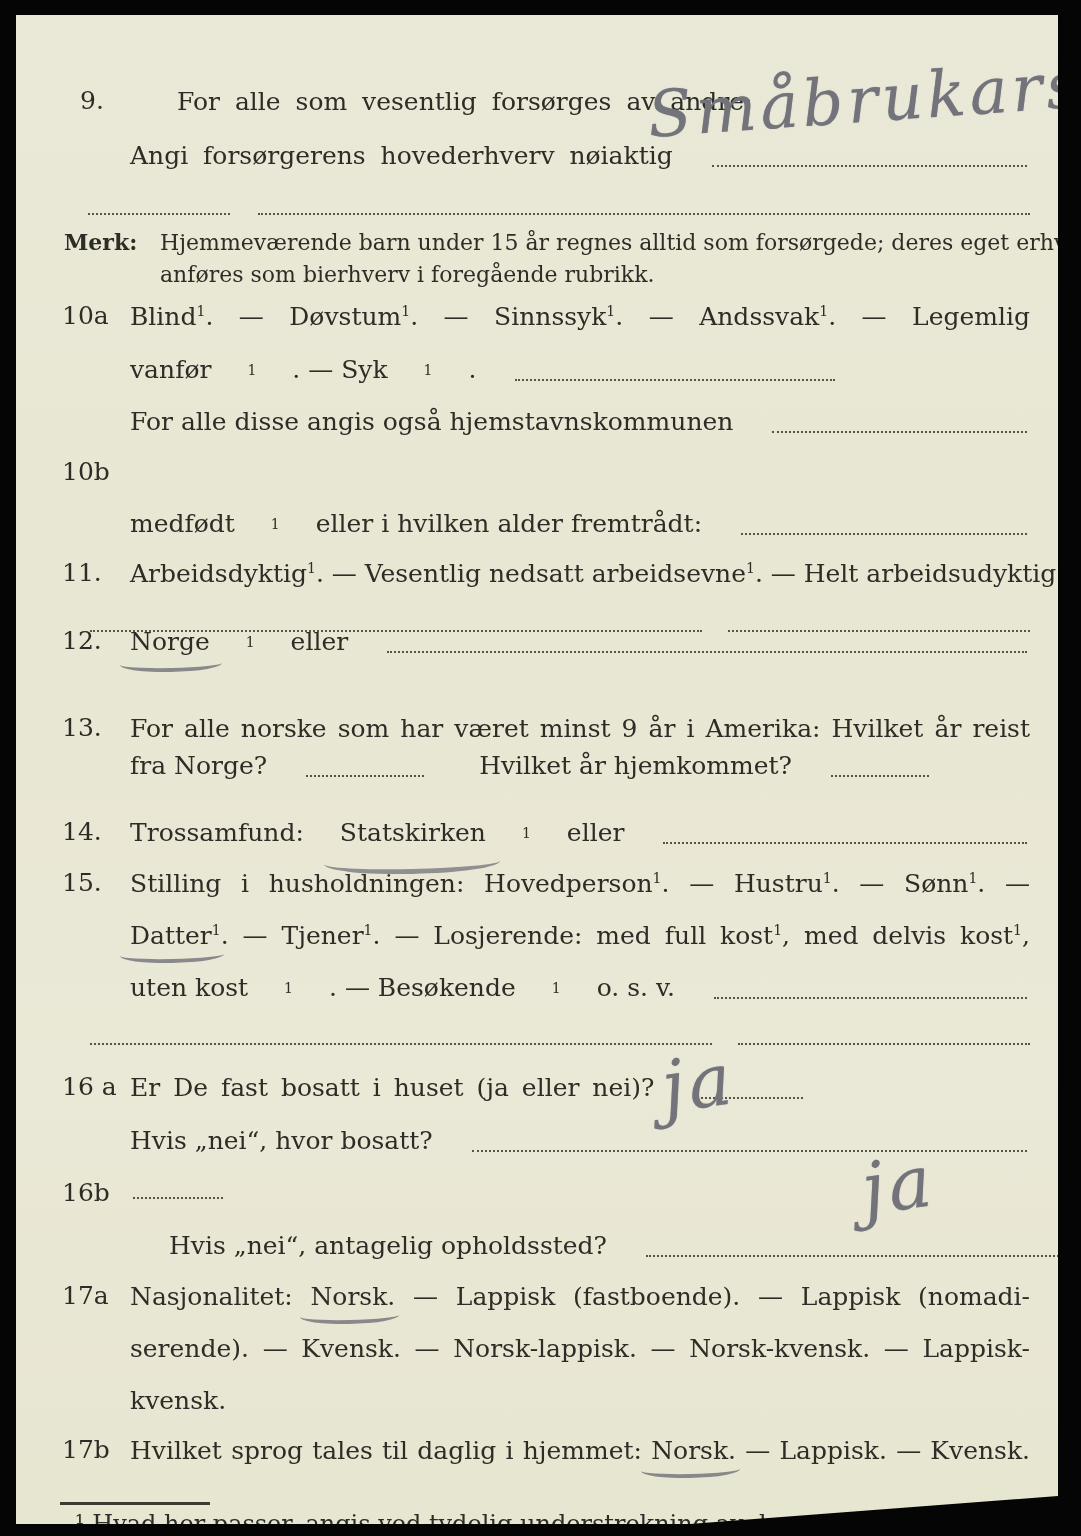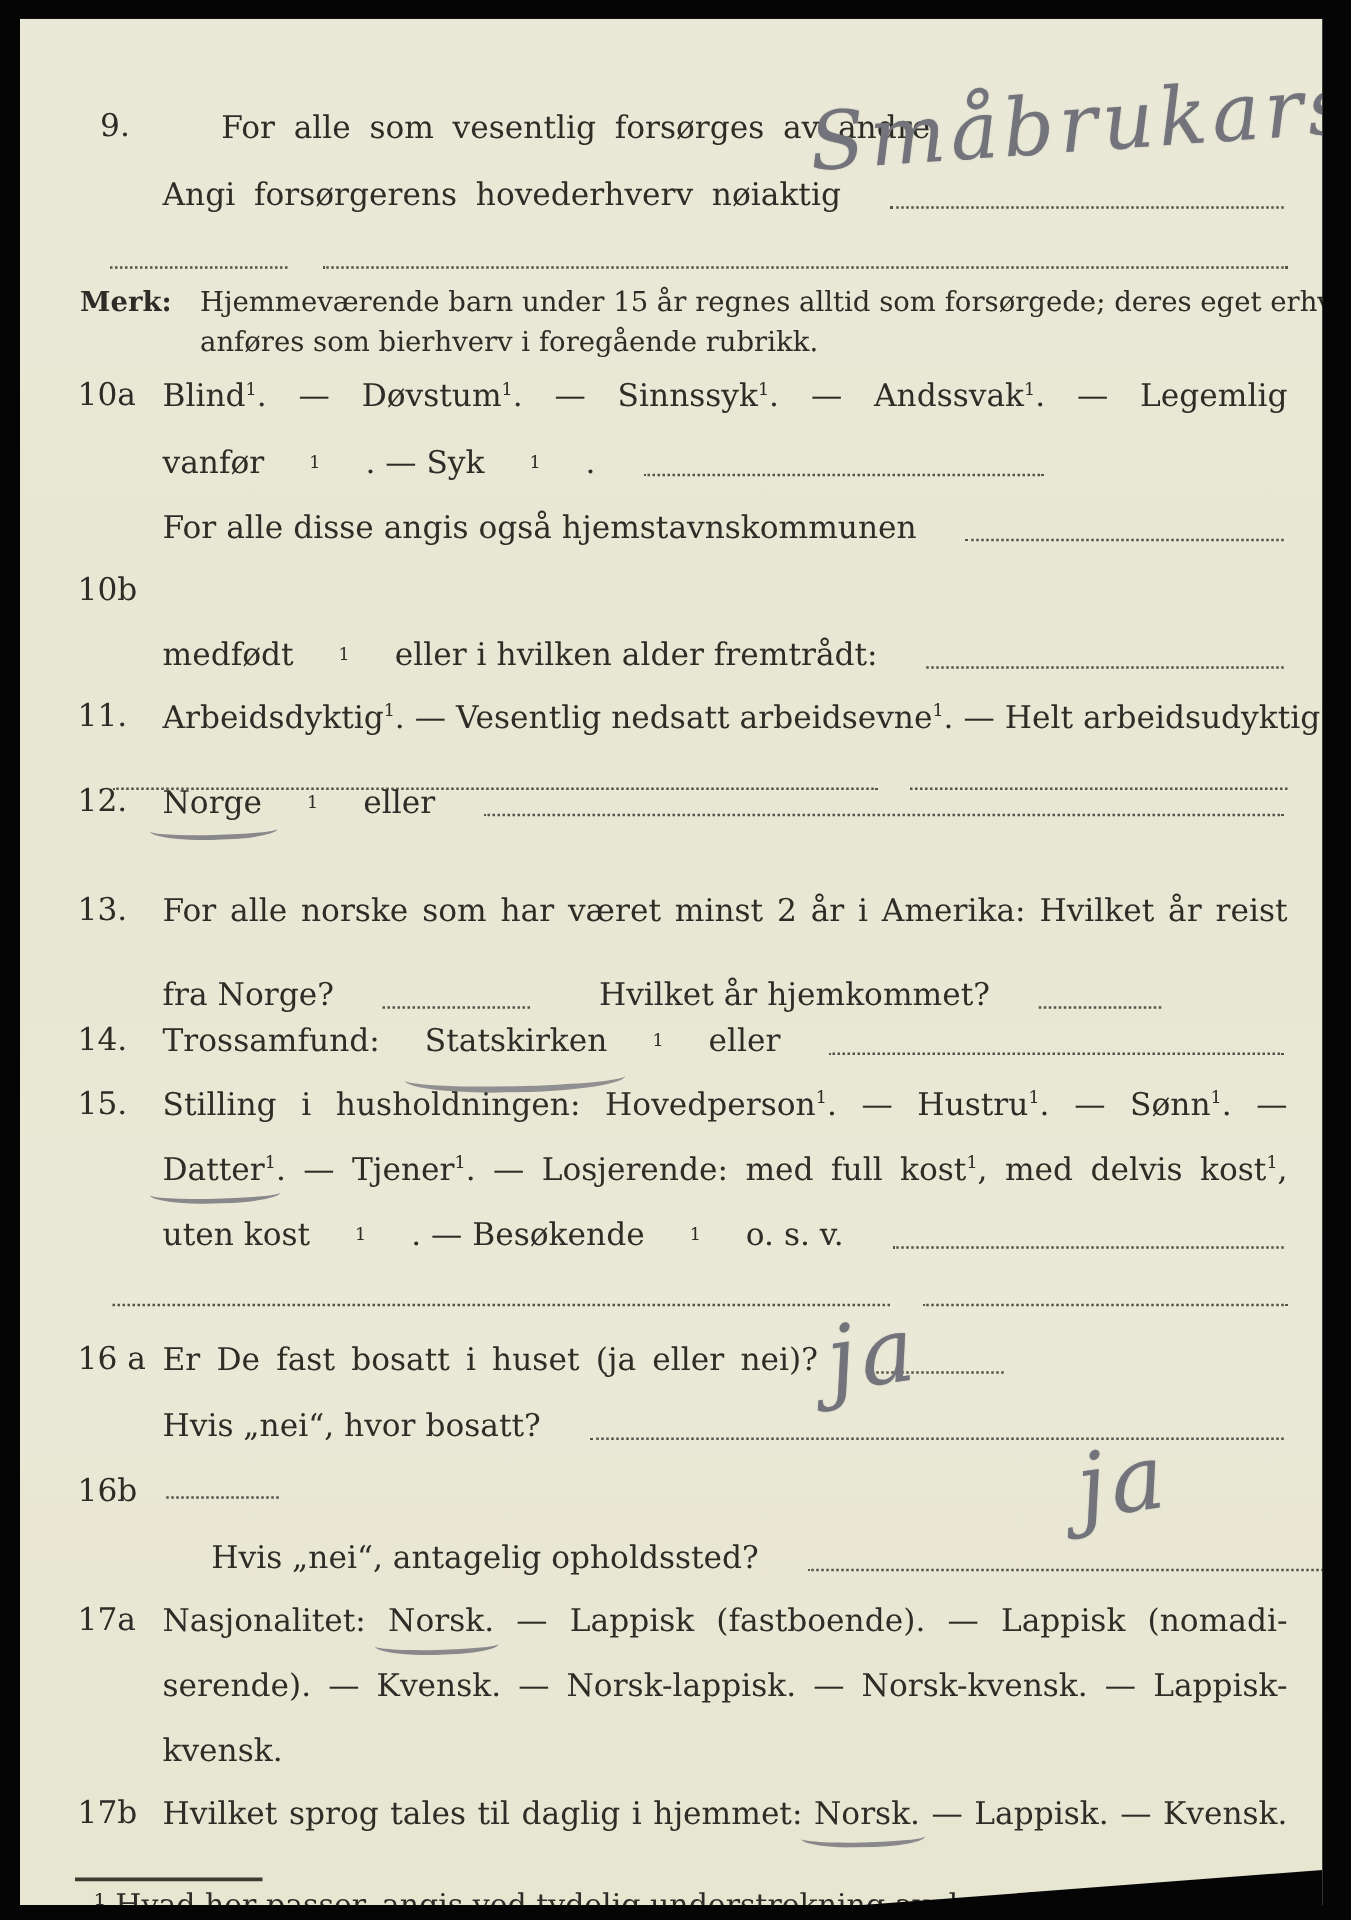--- a/index.html
+++ b/index.html
@@ -128,23 +128,23 @@
       <div class="num">12.</div>
       <div class="line flx" style="word-spacing: 7px;">
         <span class="upencil">Norge</span>
         <sup>1</sup>
         <span> eller</span>
         <div class="dots"></div>
       </div>
     </div>
     <div class="row" style="top: 713px;">
       <div class="num">13.</div>
-      <div class="line just"><span>For alle norske som har været minst 2 år i Amerika:  Hvilket år reist</span></div>
-    </div>
-    <div class="row" style="top: 780px;">
+      <div class="line just"><span>For alle norske som har været minst 9 år i Amerika:  Hvilket år reist</span></div>
+    </div>
+    <div class="row" style="top: 750px;">
       <div class="line flx">
         <span>fra Norge?</span>
         <div class="dots" style="flex: 0 0 auto; width: 118px;"></div>
         <span style="margin-left: 16px;">Hvilket år hjemkommet?</span>
         <div class="dots" style="flex: 0 0 auto; width: 98px;"></div>
       </div>
     </div>
     <div class="row" style="top: 817px;">
       <div class="num">14.</div>
       <div class="line flx" style="word-spacing: 7px;">

